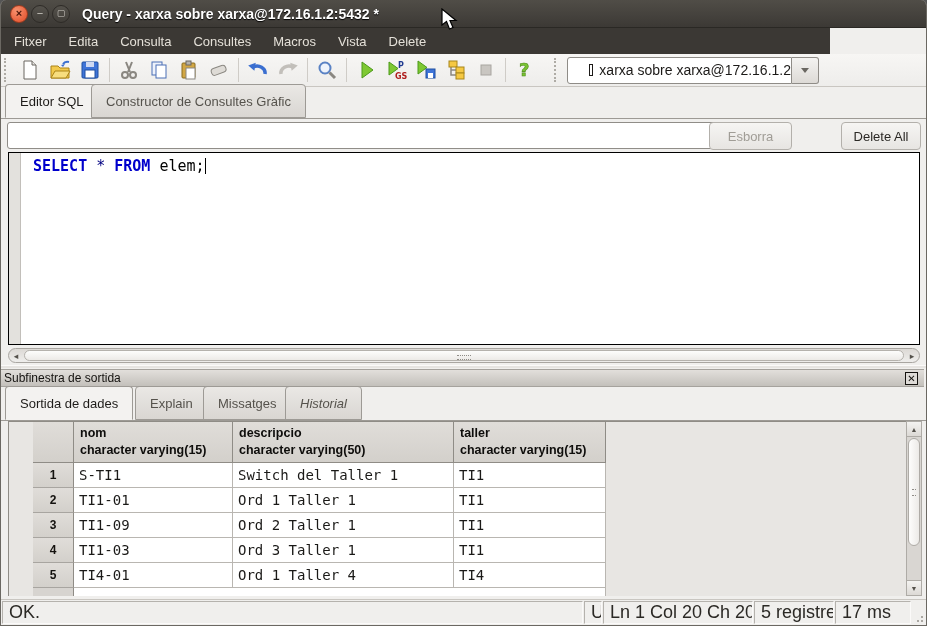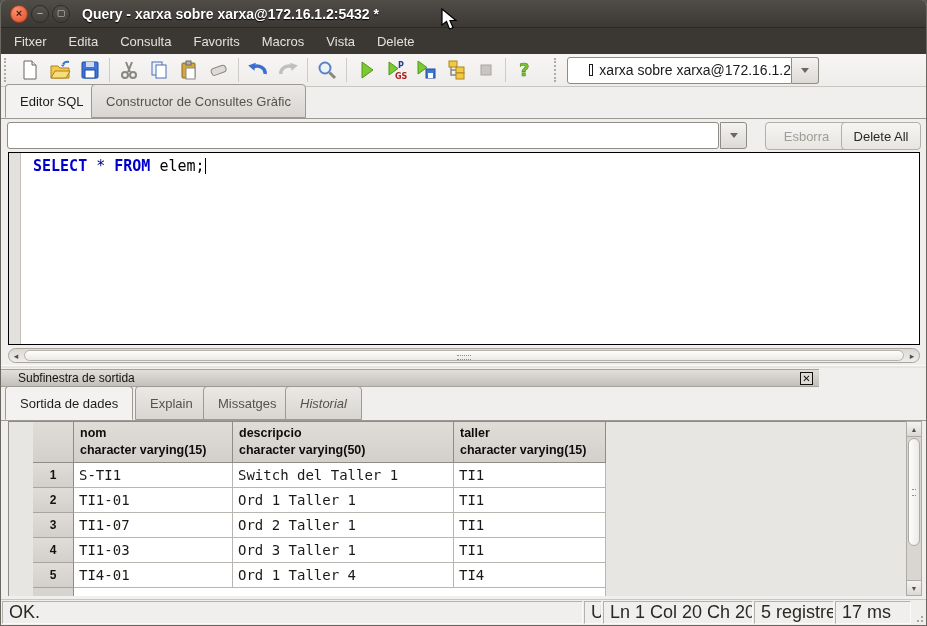--- a/index.html
+++ b/index.html
@@ -20,21 +20,21 @@
   .winbtn {
     width:18px; height:18px; border-radius:50%;
     display:flex; align-items:center; justify-content:center;
     font-size:11px; line-height:1; margin-left:3px; cursor:default;
   }
   .winbtn.close { background:radial-gradient(circle at 35% 30%,#f8926f,#e8603c 70%); border:1px solid #9c3a1e; color:#4a160a; font-weight:bold; margin-left:9px;}
   .winbtn.minmax { background:linear-gradient(#55524c,#413e39); border:1px solid #2e2b27; color:#cfccc5; }
   #title-text { color:#fff; font-weight:bold; font-size:14px; margin-left:12px; text-shadow:0 1px 1px #000; }
   
   #menubar {
-    position:absolute; left:0; top:28px; width:925px; height:26px;
+    position:absolute; left:0; top:28px; width:829px; height:26px;
     background:#3b3834; display:flex; align-items:center; padding-left:2px;
   }
   .menu-item { color:#e4e0d8; font-size:13px; padding:4px 11px; cursor:default; }
   
   #toolbar {
     position:absolute; left:0; top:54px; width:925px; height:33px;
     background:linear-gradient(#f7f6f4,#eeedeb);
     border-bottom:1px solid #c9c6c1; display:flex; align-items:center;
   }
   .grip { width:7px; height:24px; border-left:2px dotted #aeaba5; margin:0 4px 0 3px; }
@@ -87,21 +87,21 @@
     position:absolute; left:719px; top:2px; width:27px; height:27px;
     background:linear-gradient(#f4f3f1,#dddad6); border:1px solid #908d88;
     border-radius:0 3px 3px 0; display:flex; align-items:center; justify-content:center;
   }
   .pushbtn {
     position:absolute; top:2px; height:28px; border:1px solid #b3b0ab; border-radius:4px;
     background:linear-gradient(#f6f5f3,#e7e5e2); font-size:13px;
     display:flex; align-items:center; justify-content:center;
     font-family:"Liberation Sans",sans-serif;
   }
-  #btn-esborra { left:764px; width:83px; color:#a09d96; }
+  #btn-esborra { left:708px; width:83px; color:#a09d96; }
   #btn-deleteall { left:840px; width:80px; color:#2b2925; }
   
   #sql-editor {
     position:absolute; left:7px; top:152px; width:912px; height:193px;
     background:#fff; border:1px solid #000;
   }
   #editor-gutter {
     position:absolute; left:0; top:0; width:12px; height:100%;
     background:#e3e1dd; border-right:1px solid #c2bfba;
   }
@@ -124,24 +124,24 @@
     flex:1; height:11px; margin:0 1px; background:linear-gradient(#fdfdfc,#eceae7);
     border:1px solid #b5b2ad; border-radius:6px; position:relative;
   }
   #editor-hthumb::after {
     content:""; position:absolute; left:50%; top:4px; width:14px; height:3px;
     margin-left:-7px; border-top:1px dotted #8f8c87; border-bottom:1px dotted #8f8c87;
   }
   
   #splitter { position:absolute; left:0; top:365px; width:925px; height:3px; background:#e6e4e1; border-top:1px solid #fbfaf9; }
   #panel-header {
-    position:absolute; left:0; top:369px; width:818px; height:18px;
+    position:absolute; left:0; top:369px; width:923px; height:18px;
     background:linear-gradient(#e2dfdb,#c3c0bb);
     border-top:1px solid #a5a29d; border-bottom:1px solid #a5a29d;
-    display:flex; align-items:center; font-size:12px; color:#14120f; padding-left:17px;
+    display:flex; align-items:center; font-size:12px; color:#14120f; padding-left:3px;
   }
   #panel-close {
     position:absolute; right:6px; top:2px; width:13px; height:13px;
     border:1px solid #14120f; background:#dedbd7; display:flex; align-items:center;
     justify-content:center; font-size:10px; font-weight:bold; color:#14120f; line-height:1;
   }
   #out-tabbar {
     position:absolute; left:0; top:387px; width:925px; height:34px;
     border-bottom:1px solid #9d9a95; background:#f0efed;
   }
@@ -235,21 +235,21 @@
     <div class="winbtn minmax">
       <span style="font-size:9px">▢</span>
     </div>
     <span id="title-text">Query - xarxa sobre xarxa@172.16.1.2:5432 *</span>
   </div>
 
   <div id="menubar">
     <span class="menu-item">Fitxer</span>
     <span class="menu-item">Edita</span>
     <span class="menu-item">Consulta</span>
-    <span class="menu-item">Favorits</span>
+    <span class="menu-item">Consultes</span>
     <span class="menu-item">Macros</span>
     <span class="menu-item">Vista</span>
     <span class="menu-item">Delete</span>
   </div>
 
   <div id="toolbar">
     <div class="grip"></div>
 
     <div class="tbtn">
       <svg width="22" height="22" viewBox="0 0 22 22">
@@ -445,21 +445,21 @@
       <div class="gcell w-taller">TI1</div>
     </div>
     <div class="grid-row">
       <div class="rownum">2</div>
       <div class="gcell w-nom">TI1-01</div>
       <div class="gcell w-desc">Ord 1 Taller 1</div>
       <div class="gcell w-taller">TI1</div>
     </div>
     <div class="grid-row">
       <div class="rownum">3</div>
-      <div class="gcell w-nom">TI1-07</div>
+      <div class="gcell w-nom">TI1-09</div>
       <div class="gcell w-desc">Ord 2 Taller 1</div>
       <div class="gcell w-taller">TI1</div>
     </div>
     <div class="grid-row">
       <div class="rownum">4</div>
       <div class="gcell w-nom">TI1-03</div>
       <div class="gcell w-desc">Ord 3 Taller 1</div>
       <div class="gcell w-taller">TI1</div>
     </div>
     <div class="grid-row">

